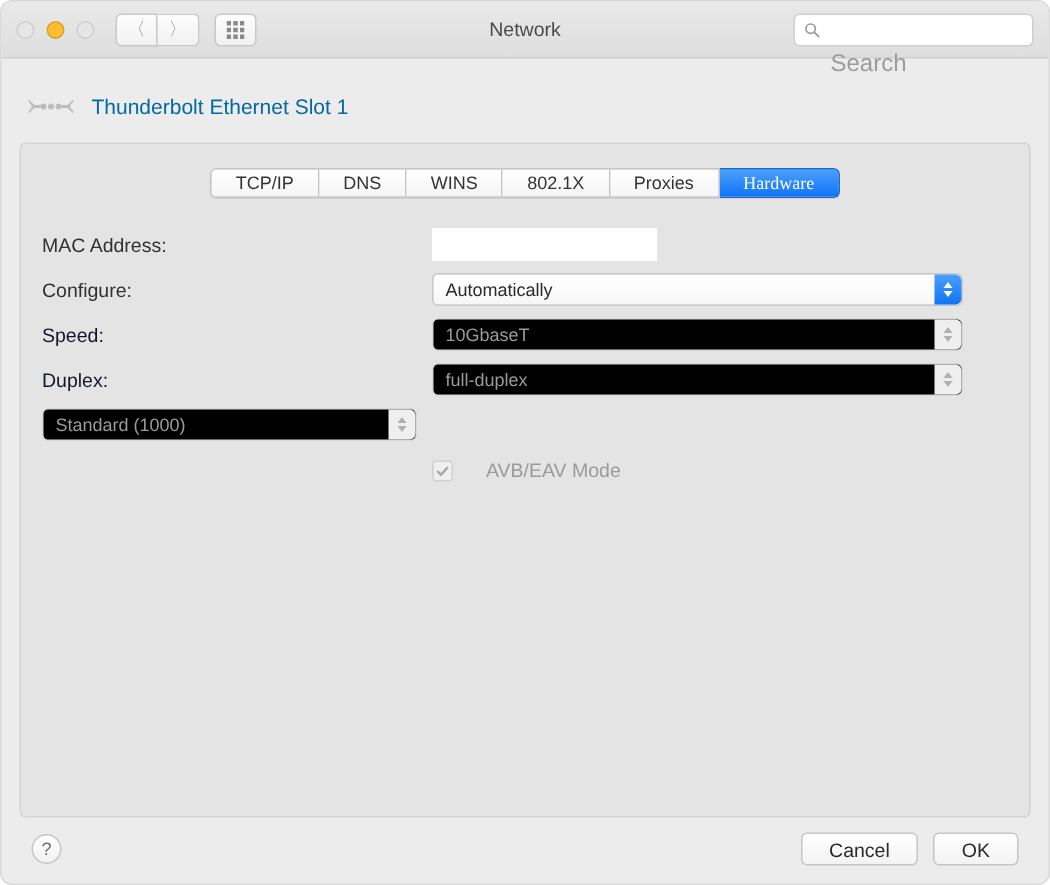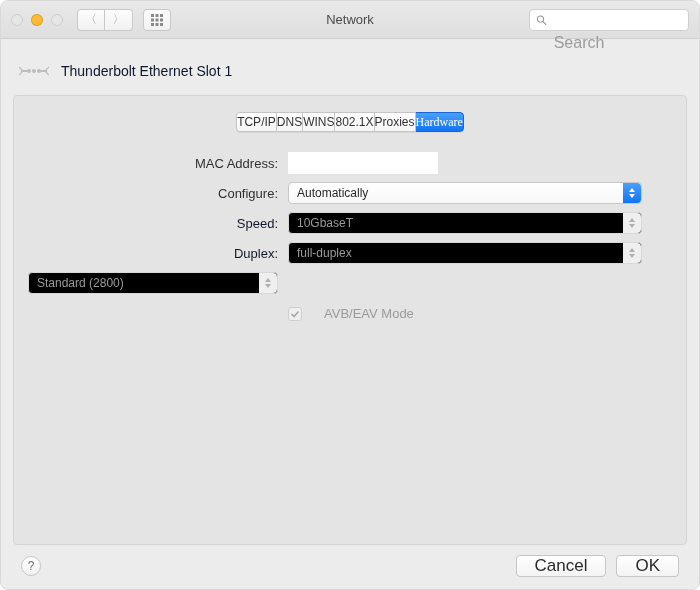--- a/index.html
+++ b/index.html
@@ -19,53 +19,53 @@
   .grid-btn svg { display:block; }
   .title-text { position:absolute; left:0; right:0; text-align:center; font-size:13px; color:#4a4a4a; pointer-events:none; }
   .search-wrap { margin-left:auto; width:160px; height:22px; background:#fff; border:1px solid #cfcfcf; border-radius:4px; display:flex; align-items:center; padding:0 6px; gap:5px; }
   .search-wrap input { border:none; outline:none; font-size:16px; width:100%; background:transparent; color:#3b82f6;margin-top:46px; }
   .search-wrap input::placeholder { color:#9c9c9c; }
 
   
   .body { flex:1; padding:12px 12px 8px 12px; display:flex; flex-direction:column; }
   .header-row { display:flex; align-items:center; gap:12px; padding:6px 6px 10px 6px; }
   .eth-icon { width:30px; height:28px; display:flex; align-items:center; justify-content:center; }
-  .interface-name { font-size:14px; color:#0f172a; }
+  .interface-name { font-size:14px; color:#0369a1; }
 
   .panel { flex:1; background:#e4e4e4; border:1px solid #d3d3d3; border-radius:4px; padding:14px 14px 18px 14px; position:relative; }
 
   .tabbar { display:flex; justify-content:center; margin:2px 0 20px 0; }
   .tabs { display:flex; border-radius:4px; overflow:hidden; box-shadow:0 0.5px 0 rgba(0,0,0,0.1); }
-  .tab { height:20px; padding:0 0; font-size:12px; display:flex; align-items:center; background:linear-gradient(#ffffff,#f5f5f5); border:1px solid #c4c4c4; border-left:none; color:#333; cursor:default; }
+  .tab { height:20px; padding:0 16px; font-size:12px; display:flex; align-items:center; background:linear-gradient(#ffffff,#f5f5f5); border:1px solid #c4c4c4; border-left:none; color:#333; cursor:default; }
   .tab:first-child { border-left:1px solid #c4c4c4; border-radius:4px 0 0 4px; }
   .tab:last-child { border-radius:0 4px 4px 0; }
   .tab.active { background:linear-gradient(#4aa0fb,#1174f6); color:#fff; border-color:#1866d8;font-family:Liberation Serif, serif; }
 
   .form { display:grid; grid-template-columns: 250px 1fr; row-gap:8px; column-gap:10px; align-items:center; padding-right:30px; }
-  .lbl { text-align:right; font-size:13px; color:#303030; }
+  .lbl { font-size:13px; color:#303030; }
   .lbl.dis { color:#0f172a; }
   .val-box { height:22px; background:#fff; border:1px solid #fff; width:150px; }
 
   .select { position:relative; height:22px; background:linear-gradient(#ffffff,#f7f7f7); border:1px solid #c8c8c8; border-radius:4px; font-size:12px; display:flex; align-items:center; padding:0 24px 0 8px; color:#2a2a2a; width:100%; }
   .select.disabled { color:#9a9a9a; background:#000000; border-color:#d8d8d8; }
   .stepper { position:absolute; right:0; top:0; bottom:0; width:18px; background:linear-gradient(#4aa0fb,#1174f6); border-radius:0 4px 4px 0; display:flex; flex-direction:column; align-items:center; justify-content:center; }
   .stepper.disabled { background:#efefef; }
   .stepper .arr { width:0; height:0; border-left:3.5px solid transparent; border-right:3.5px solid transparent; }
   .stepper .up { border-bottom:4px solid #fff; margin-bottom:2px; }
   .stepper .down { border-top:4px solid #fff; }
   .stepper.disabled .up { border-bottom-color:#b0b0b0; }
   .stepper.disabled .down { border-top-color:#b0b0b0; }
 
   .check-row { grid-column:2; display:flex; align-items:center; gap:22px; margin-top:4px; font-size:13px; color:#9a9a9a; }
   .check { width:14px; height:14px; background:#efefef; border:1px solid #cfcfcf; border-radius:3px; display:flex; align-items:center; justify-content:center; font-size:11px; color:#a6a6a6; }
 
   .footer { display:flex; align-items:center; padding:10px 8px 4px 8px; }
   .help { width:20px; height:20px; border:1px solid #c6c6c6; border-radius:50%; background:linear-gradient(#ffffff,#f2f2f2); font-size:12px; color:#6b6b6b; display:flex; align-items:center; justify-content:center; }
   .spacer { flex:1; }
-  .btn { height:22px; padding:0 18px; font-size:17px; background:linear-gradient(#ffffff,#f3f3f3); border:1px solid #c6c6c6; border-radius:4px; margin-left:10px; color:#2a2a2a; }
+  .btn { height:22px; padding:0 18px; font-size:13px; background:linear-gradient(#ffffff,#f3f3f3); border:1px solid #c6c6c6; border-radius:4px; margin-left:10px; color:#2a2a2a; }
 </style>
 </head>
 <body>
 
 <div class="window">
 
   <div class="titlebar">
     <div class="traffic">
       <div class="dot gray"></div>
       <div class="dot" style="background:#febc2e"></div>
@@ -159,21 +159,21 @@
         <div class="lbl dis">Duplex:</div>
         <div class="select disabled">
           <span>full-duplex</span>
           <span class="stepper disabled">
               <span class="arr up"></span>
               <span class="arr down"></span>
             </span>
         </div>
 
         <div class="select disabled">
-          <span>Standard (2800)</span>
+          <span>Standard (1000)</span>
           <span class="stepper disabled">
               <span class="arr up"></span>
               <span class="arr down"></span>
             </span>
         </div>
 
         <div></div>
         <div class="check-row">
           <div class="check">
             <svg width="10" height="10" viewBox="0 0 10 10">

